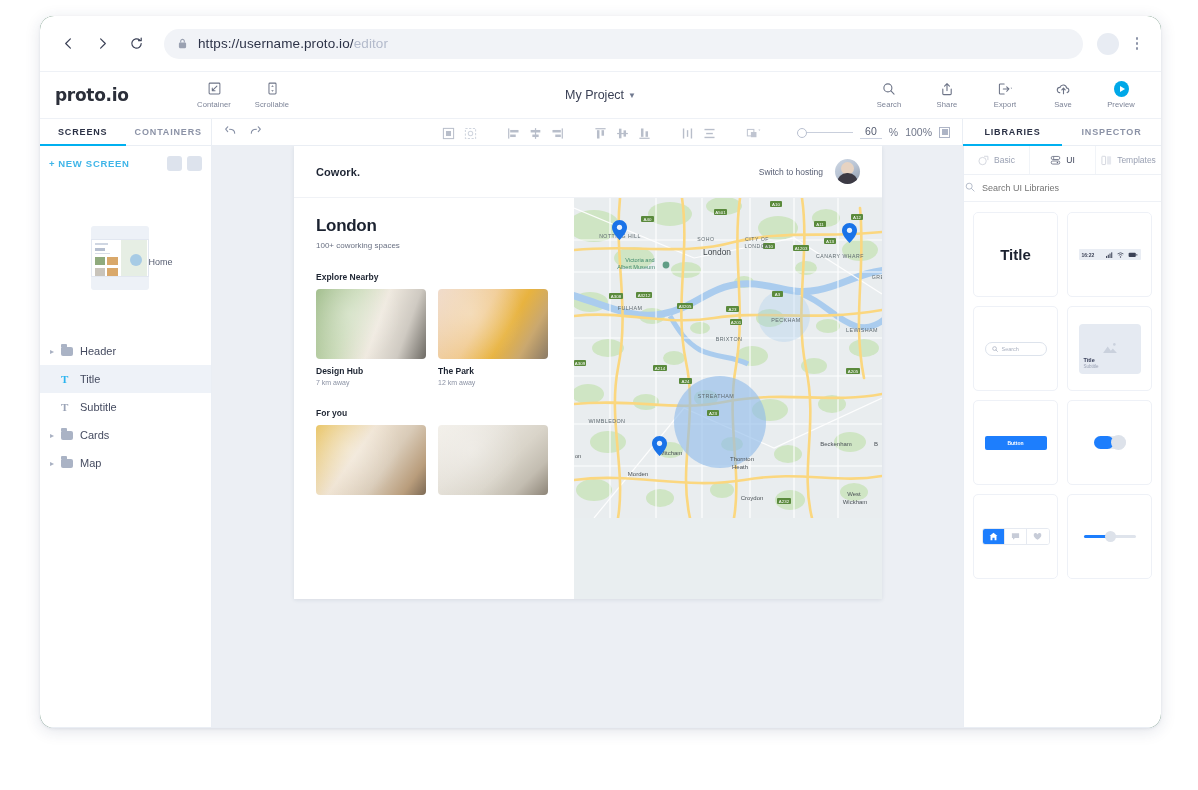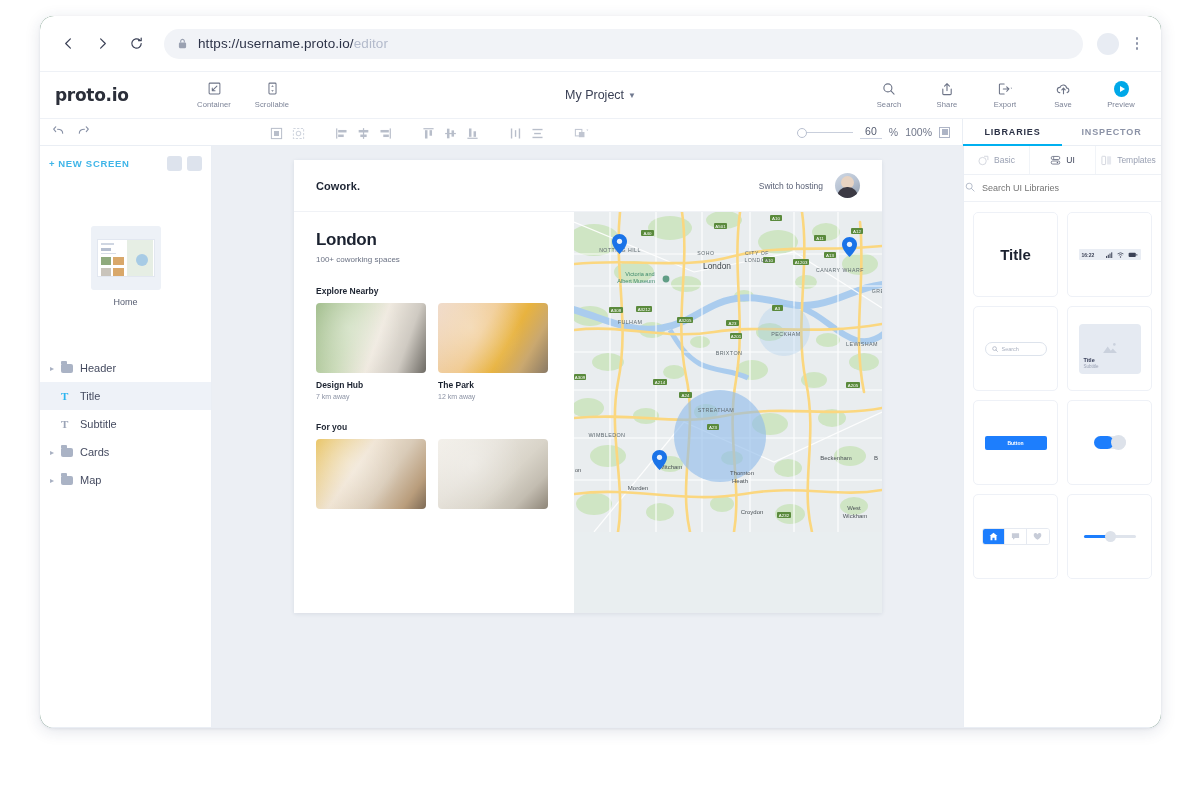--- a/index.html
+++ b/index.html
@@ -125,21 +125,21 @@
   
   .left-panel { width: 172px; background: #fff; border-right: 1px solid #eaeef4;
                 display: flex; flex-direction: column; gap: 47px; }
   .lp-head { display: flex; align-items: center; padding: 10px 9px 6px; }
   .new-screen { font-size: 9.5px; font-weight: bold; letter-spacing: .7px; color: #3fb5e8; cursor: pointer; }
   .new-screen .plus { margin-right: 3px; }
   .sqbtns { margin-left: auto; display: flex; gap: 5px; }
   .sqbtn { width: 15px; height: 15px; border-radius: 3px; background: #dde3ed; cursor: pointer; }
   .screens-area { padding: 2px 0 0; }
   .screen-thumb-wrap {
-    width: 70px; margin: 0 auto; display: flex; flex-direction: column; align-items: center;
+    width: 70px; margin: 0 auto; display: flex; flex-direction: row; align-items: center;
   }
   .screen-thumb {
     width: 70px; height: 64px; background: #edf1f7; border-radius: 3px;
     display: flex; align-items: center; justify-content: center; cursor: pointer;
   }
   .thumb-inner {
     width: 58px; height: 38px; background: #fff; border: 1px solid #e2e7f0; display: flex; overflow: hidden;
   }
   .thumb-left { width: 52%; padding: 3px; }
   .thumb-left .tl-h { height: 2px; width: 60%; background: #cfd6e2; margin-bottom: 3px; }
@@ -164,21 +164,21 @@
   .layer-ic { width: 19px; display: flex; align-items: center; }
   .folder-ic { width: 12px; height: 9px; background: #aab3c5; border-radius: 1px 2px 2px 2px; position: relative; }
   .folder-ic:before { content:""; position:absolute; top:-2.5px; left:0; width:5.5px; height:2.5px;
                       background:#aab3c5; border-radius:1px 1px 0 0; }
   .t-ic { font-size: 11px; font-weight: bold; color: #9aa3b6; font-family: "Liberation Serif", serif; }
   .t-ic.blue { color: #2ab4ef; }
 
   
   .canvas { flex: 1; background: #eceff4; position: relative; overflow: hidden; }
   .proto {
-    position: absolute; left: 82px; top: 14px; width: 588px; height: 453px;
+    position: absolute; left: 82px; top: 0px; width: 588px; height: 453px;
     background: #fff; box-shadow: 0 1px 4px rgba(40,55,90,.10);
   }
   .proto-head {
     height: 52px; display: flex; align-items: center; padding: 0 22px;
     border-bottom: 1px solid #f0f2f6;
   }
   .brand { font-size: 11px; font-weight: bold; color: #1d2433; letter-spacing: .1px; }
   .proto-head-right { margin-left: auto; display: flex; align-items: center; gap: 12px; }
   .switch-link { font-size: 8.5px; color: #5a6176; }
   .p-avatar {
@@ -386,20 +386,24 @@
         <div class="top-tool">
           <span class="ic">
               <span class="ic-preview"></span>
             </span>
           <span class="lb">Preview</span>
         </div>
       </div>
     </div>
 
     <div class="row2">
+      <div class="panel-tabs">
+        <div class="ptab active">SCREENS</div>
+        <div class="ptab">CONTAINERS</div>
+      </div>
 
       <div class="canvas-toolbar">
         <div class="undo-group">
           <span>
             <svg width="13" height="13" viewBox="0 0 14 14">
                 <path d="M11.5 10c0-2.8-2-4.4-5.5-4.4M4 3L1.8 5.6 4 8.2" fill="none" stroke="#8891a6" stroke-width="1.2" stroke-linecap="round" stroke-linejoin="round"></path>
               </svg>
           </span>
           <span>
             <svg width="13" height="13" viewBox="0 0 14 14">

